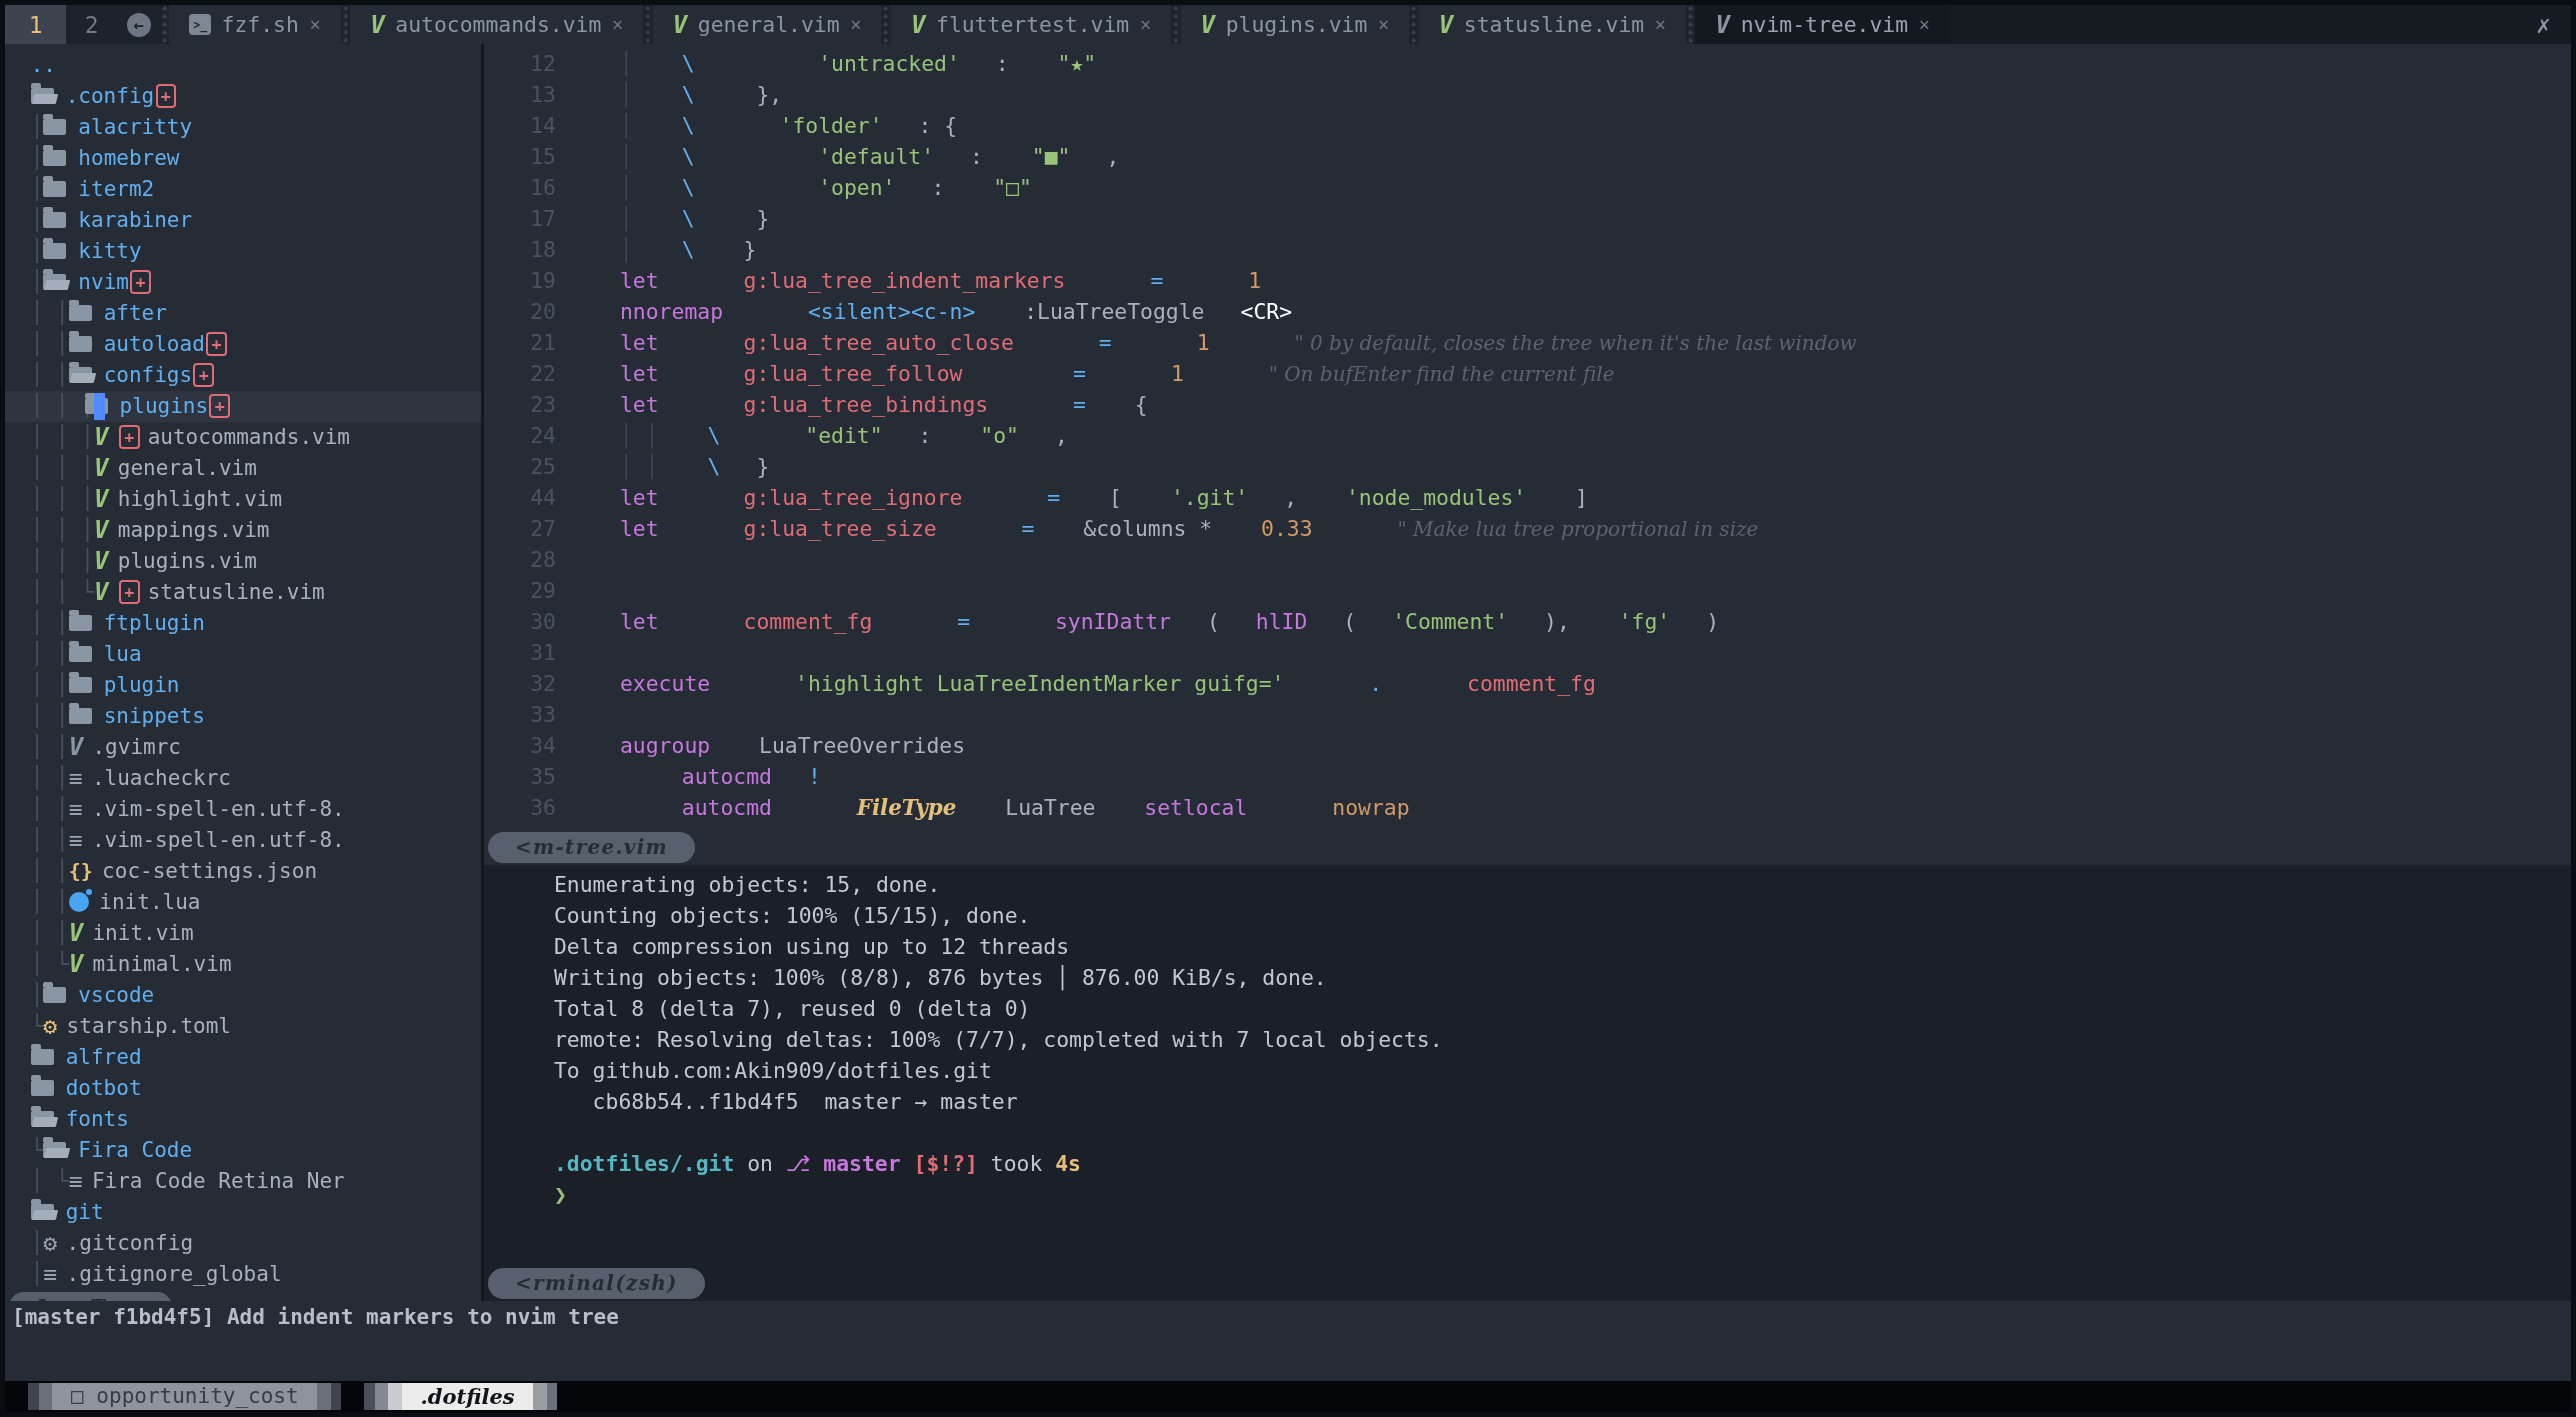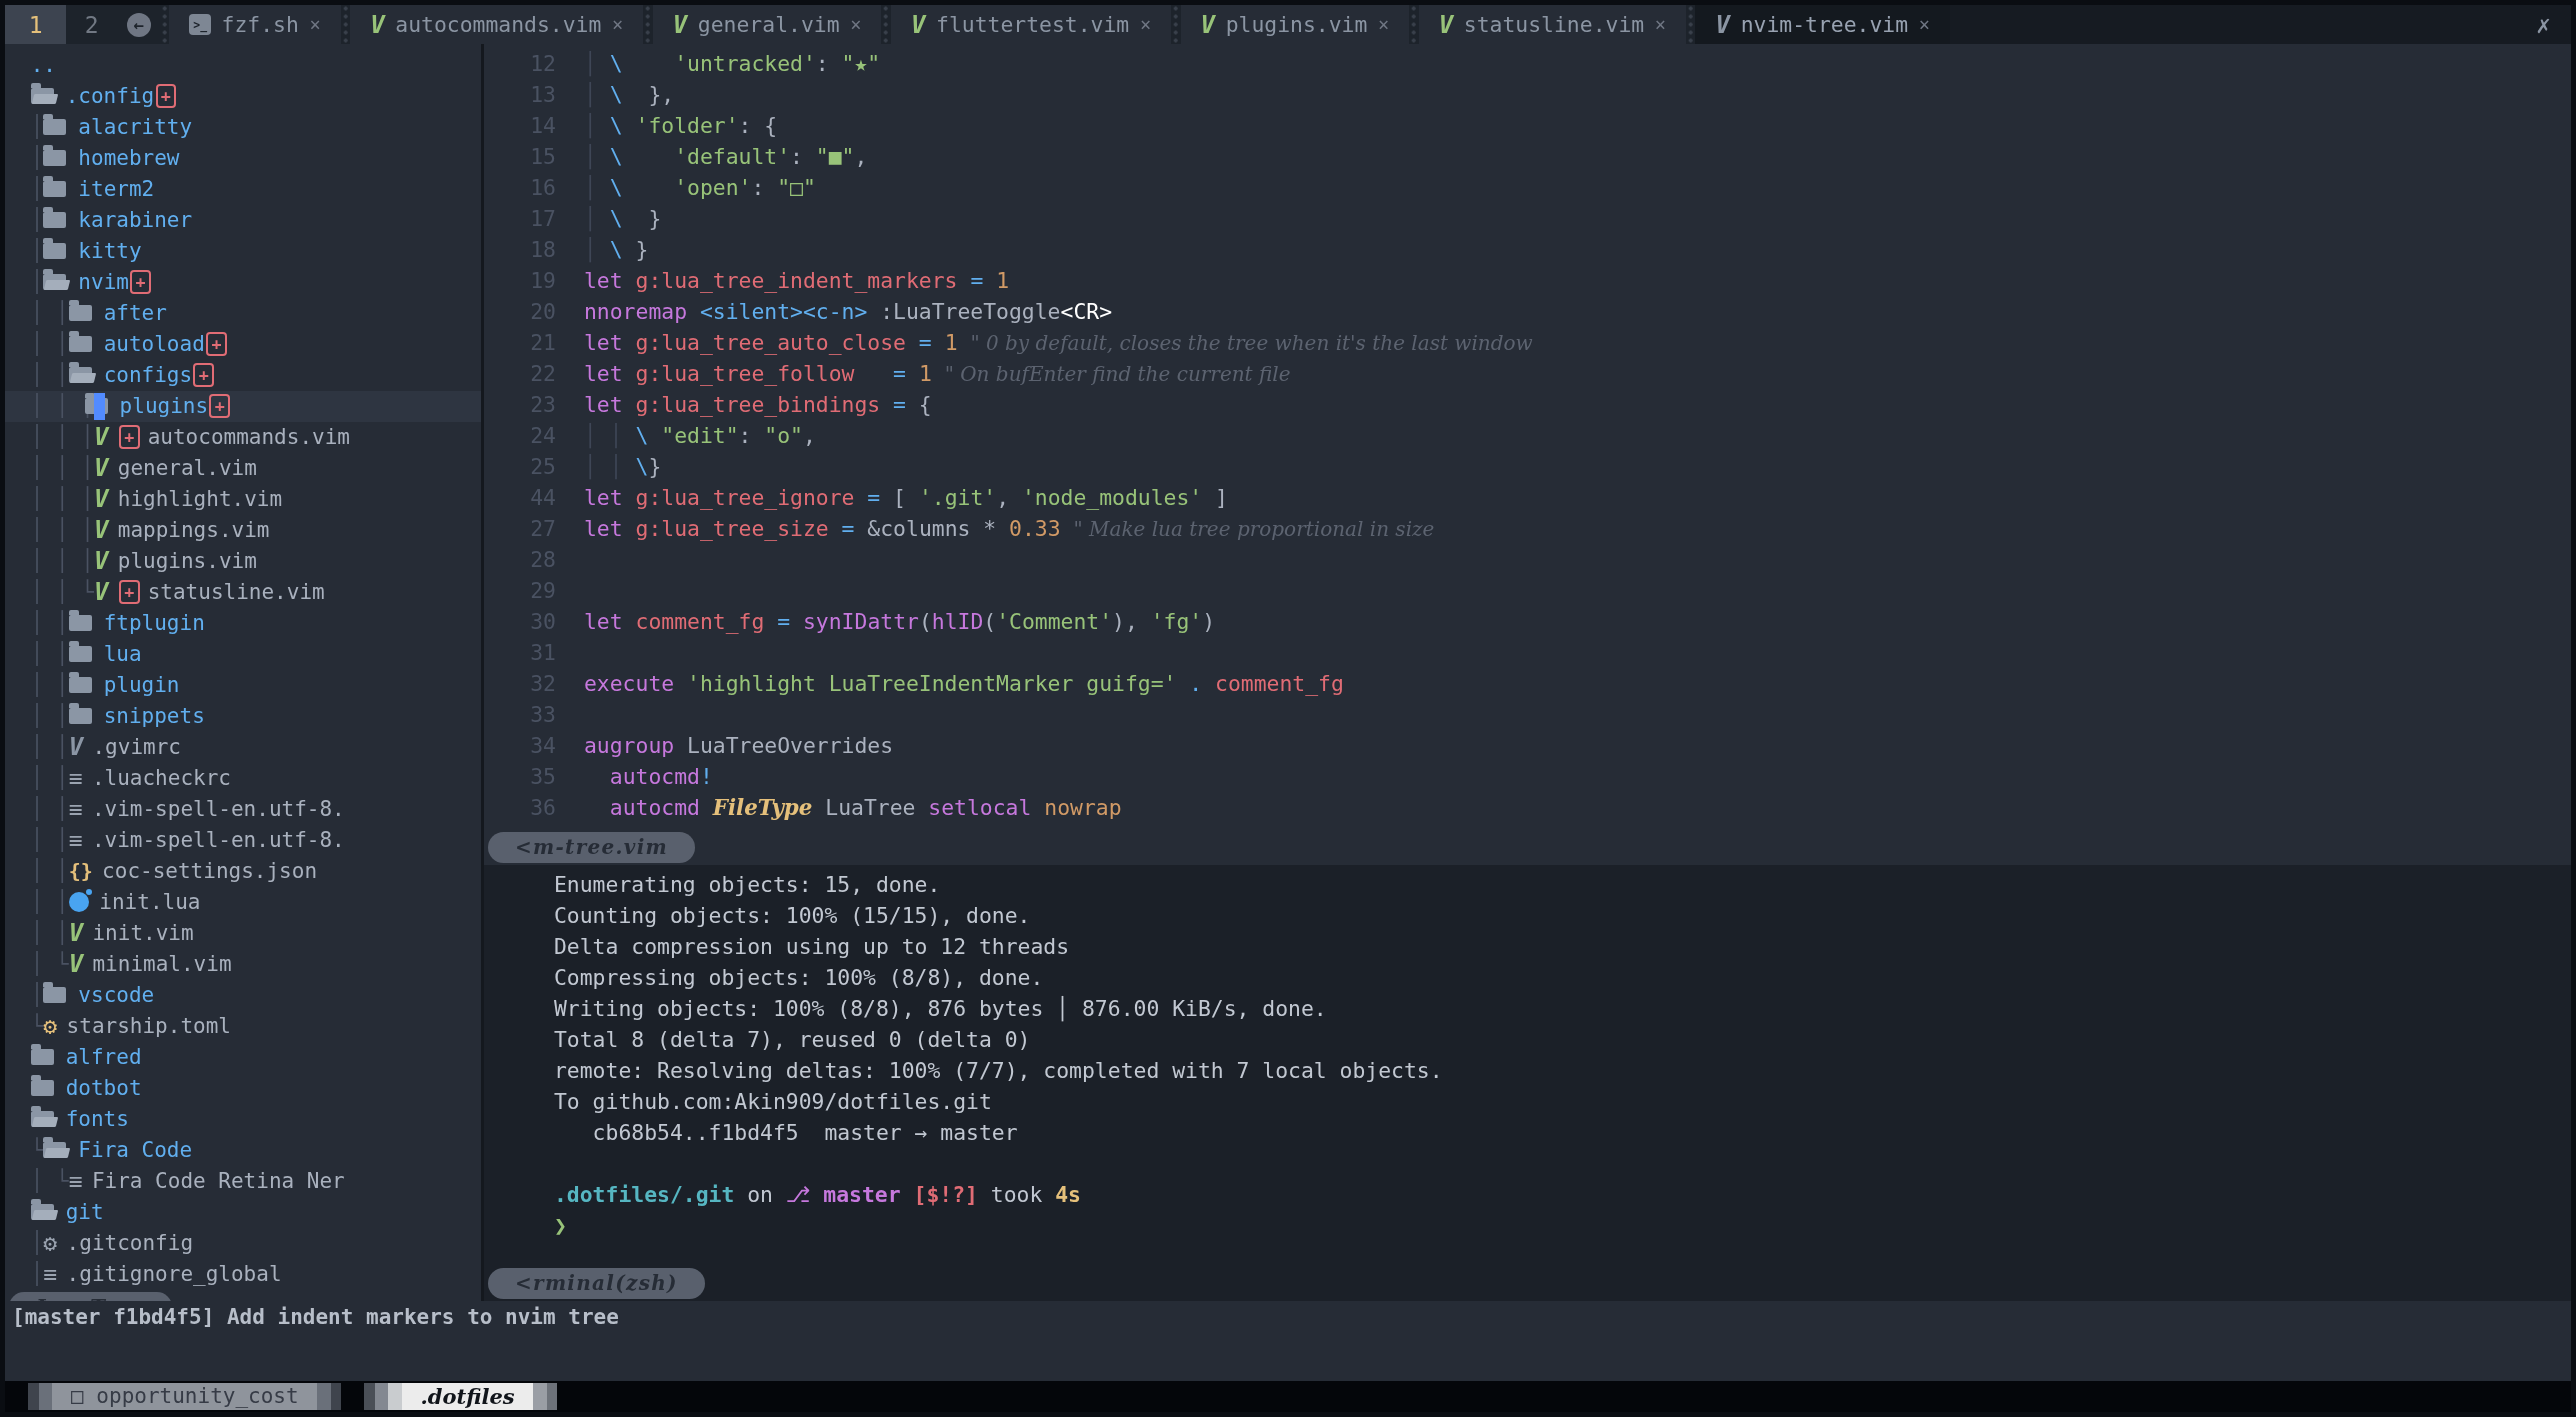--- a/index.html
+++ b/index.html
@@ -55,21 +55,21 @@
             position:relative; margin-right:10.7px; flex:none; }
   .ic-lua::after { content:""; position:absolute; width:6px; height:6px; border-radius:50%;
                    background:#49a4f1; top:-3.3px; right:-3.3px; }
   .badge { color:#e06c75; border:2px solid #e06c75; border-radius:4px; font-size:16.7px; line-height:16.7px;
            padding:1.3px 3.3px; font-weight:bold; margin:0 8px 0 1.3px; }
   .lbl.dir { color:#61afef; } .lbl.file { color:#a9b1be; }
 
   
   .right-pane { flex:1; display:flex; flex-direction:column; min-width:0; }
   .editor { flex:1; padding-top:4px; overflow:hidden; }
-  .cline { height:31px; display:flex; align-items:center; font-size:21.4px; white-space:pre; }
+  .cline { height:31px; display:flex; align-items:center; font-size:21.4px; white-space:pre;gap:36px; }
   .lnum { width:100px; text-align:right; padding-right:28px; color:#4a5262; flex:none; }
   .c-p { color:#abb2bf; } .c-k { color:#c678dd;text-align:center; } .c-v { color:#e06c75; } .c-o { color:#61afef; }
   .c-n { color:#d19a66; } .c-s { color:#98c379; } .c-y { color:#ffffff; }
   .c-g { color:#3e4656; }
   .c-c { color:#5c6370; font-style:italic; font-family:"DejaVu Serif", serif; font-size:20px; }
   .c-t { color:#e5c07b; font-weight:bold; font-style:italic; font-family:"DejaVu Serif", serif; }
 
   
   .statusrow { height:35px; flex:none; display:flex; align-items:center; padding-left:4px; }
   .statusrow.on-editor { background:#262c36; }
@@ -394,21 +394,20 @@
             <div class="cline"><span class="lnum">36</span><span class="c-p">  </span><span class="c-k">autocmd</span><span class="c-p"> </span><span class="c-t">FileType</span><span class="c-p"> LuaTree </span><span class="c-k">setlocal</span><span class="c-p"> </span><span class="c-n">nowrap</span></div>
             <div class="cline"><span class="lnum">37</span><span class="c-k">augroup</span><span class="c-p"> END</span></div>
           </div>
       <div class="statusrow on-editor">
         <span class="pill">&lt;m-tree.vim</span>
       </div>
       <div class="terminal" id="termlines">
             <div class="tline">Enumerating objects: 15, done.</div>
             <div class="tline">Counting objects: 100% (15/15), done.</div>
             <div class="tline">Delta compression using up to 12 threads</div>
-            <div class="tline">Compressing objects: 100% (8/8), done.</div>
             <div class="tline">Writing objects: 100% (8/8), 876 bytes │ 876.00 KiB/s, done.</div>
             <div class="tline">Total 8 (delta 7), reused 0 (delta 0)</div>
             <div class="tline">remote: Resolving deltas: 100% (7/7), completed with 7 local objects.</div>
             <div class="tline">To github.com:Akin909/dotfiles.git</div>
             <div class="tline">   cb68b54..f1bd4f5  master → master</div>
             <div class="tline"></div>
             <div class="tline"><span class="cb">.dotfiles/.git</span><span class="tp"> on </span><span class="pu">⎇ </span><span class="pb">master</span><span class="tp"> </span><span class="rb">[$!?]</span><span class="tp"> took </span><span class="yb">4s</span></div>
             <div class="tline gp">❯</div>
           </div>
       <div class="statusrow on-term">

